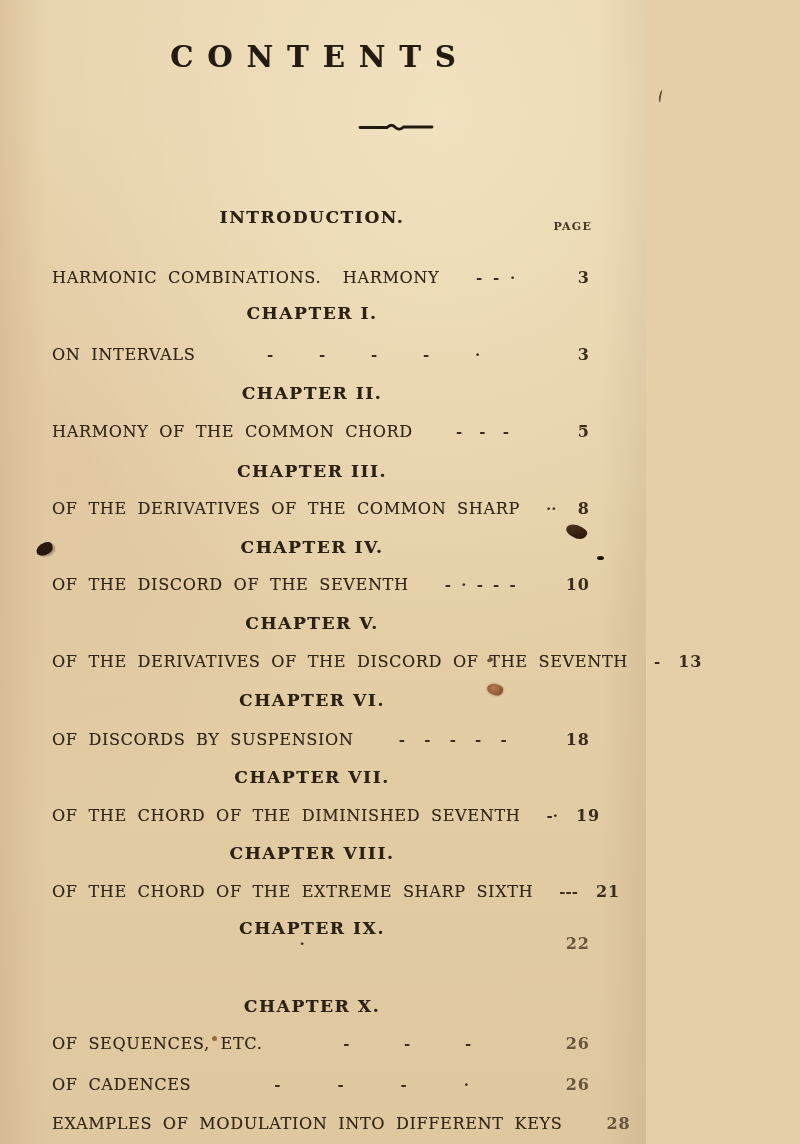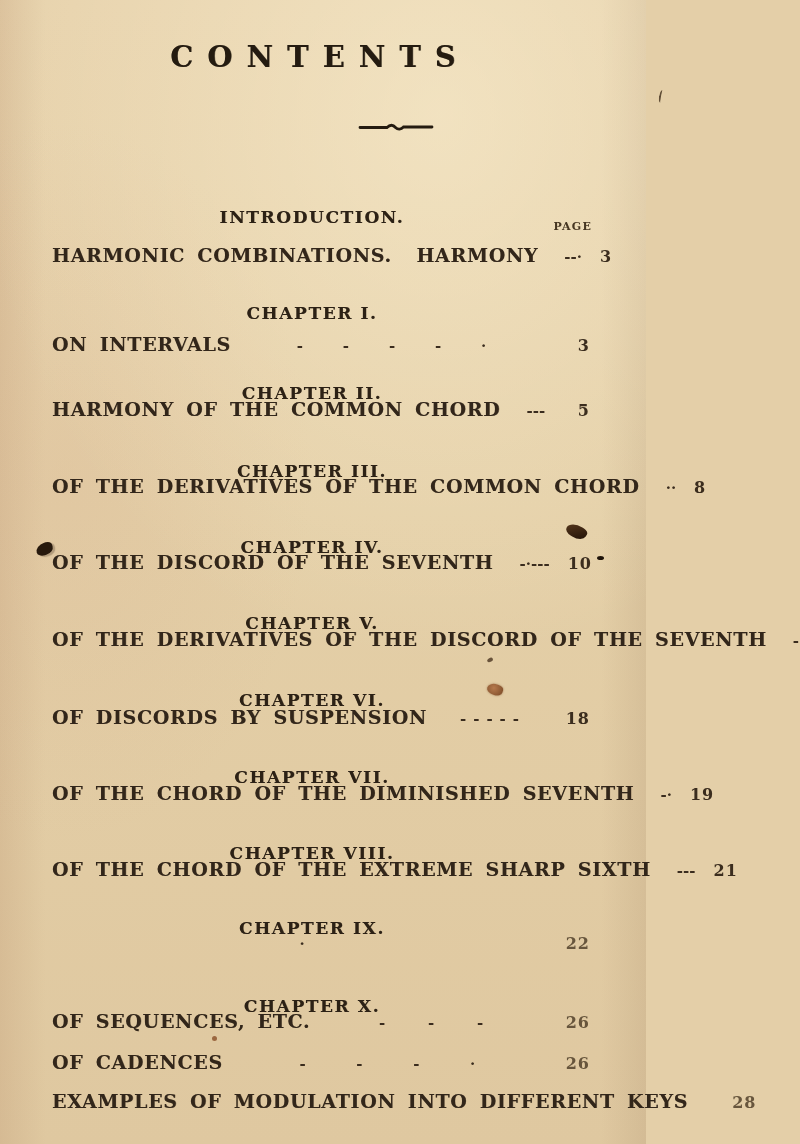--- a/index.html
+++ b/index.html
@@ -34,23 +34,24 @@
   .page-col-label{
     position:absolute;top:220px;right:54px;
     font-size:11px;font-weight:bold;letter-spacing:1.2px;color:#463télé622;
     color:#463622;
   }
   .toc-row{
     position:absolute;left:52px;right:56px;
     display:flex;align-items:baseline;line-height:1.1;
   }
   .entry-label{
-    white-space:pre;font-size:19px;font-weight:bold;
+    white-space:pre;font-size:16px;font-weight:normal;
     letter-spacing:0.7px;word-spacing:5px;color:#32261a;
     text-shadow:0.3px 0.3px 0 rgba(50,38,26,0.4);
+    margin-top:24px;
   }
   .leaders{
     flex:1;display:flex;justify-content:space-evenly;align-items:center;
     margin:0 18px 0 26px;
   }
   .leader-glyph{
     font-size:15px;font-weight:bold;color:#3a2c1e;line-height:1;
   }
   .entry-page{
     width:46px;text-align:right;font-size:16px;font-weight:bold;
@@ -104,21 +105,21 @@
     <span class="entry-label">HARMONIC COMBINATIONS.  HARMONY</span>
     <span class="leaders">
         <span class="leader-glyph">-</span>
         <span class="leader-glyph">-</span>
         <span class="leader-glyph">·</span>
       </span>
     <span class="entry-page">3</span>
   </div>
 
   <h2 class="section-heading" style="top:288px">CHAPTER I.</h2>
-  <div class="toc-row" style="top:334px">
+  <div class="toc-row" style="top:322px">
     <span class="entry-label">ON INTERVALS</span>
     <span class="leaders">
         <span class="leader-glyph">-</span>
         <span class="leader-glyph">-</span>
         <span class="leader-glyph">-</span>
         <span class="leader-glyph">-</span>
         <span class="leader-glyph">·</span>
       </span>
     <span class="entry-page">3</span>
   </div>
@@ -129,21 +130,21 @@
     <span class="leaders">
         <span class="leader-glyph">-</span>
         <span class="leader-glyph">-</span>
         <span class="leader-glyph">-</span>
       </span>
     <span class="entry-page">5</span>
   </div>
 
   <h2 class="section-heading" style="top:446px">CHAPTER III.</h2>
   <div class="toc-row" style="top:476px">
-    <span class="entry-label">OF THE DERIVATIVES OF THE COMMON CHORD</span>
+    <span class="entry-label">OF THE DERIVATIVES OF THE COMMON SHARP</span>
     <span class="leaders">
         <span class="leader-glyph">·</span>
         <span class="leader-glyph">·</span>
       </span>
     <span class="entry-page">8</span>
   </div>
 
   <h2 class="section-heading" style="top:522px">CHAPTER IV.</h2>
   <div class="toc-row" style="top:552px">
     <span class="entry-label">OF THE DISCORD OF THE SEVENTH</span>

